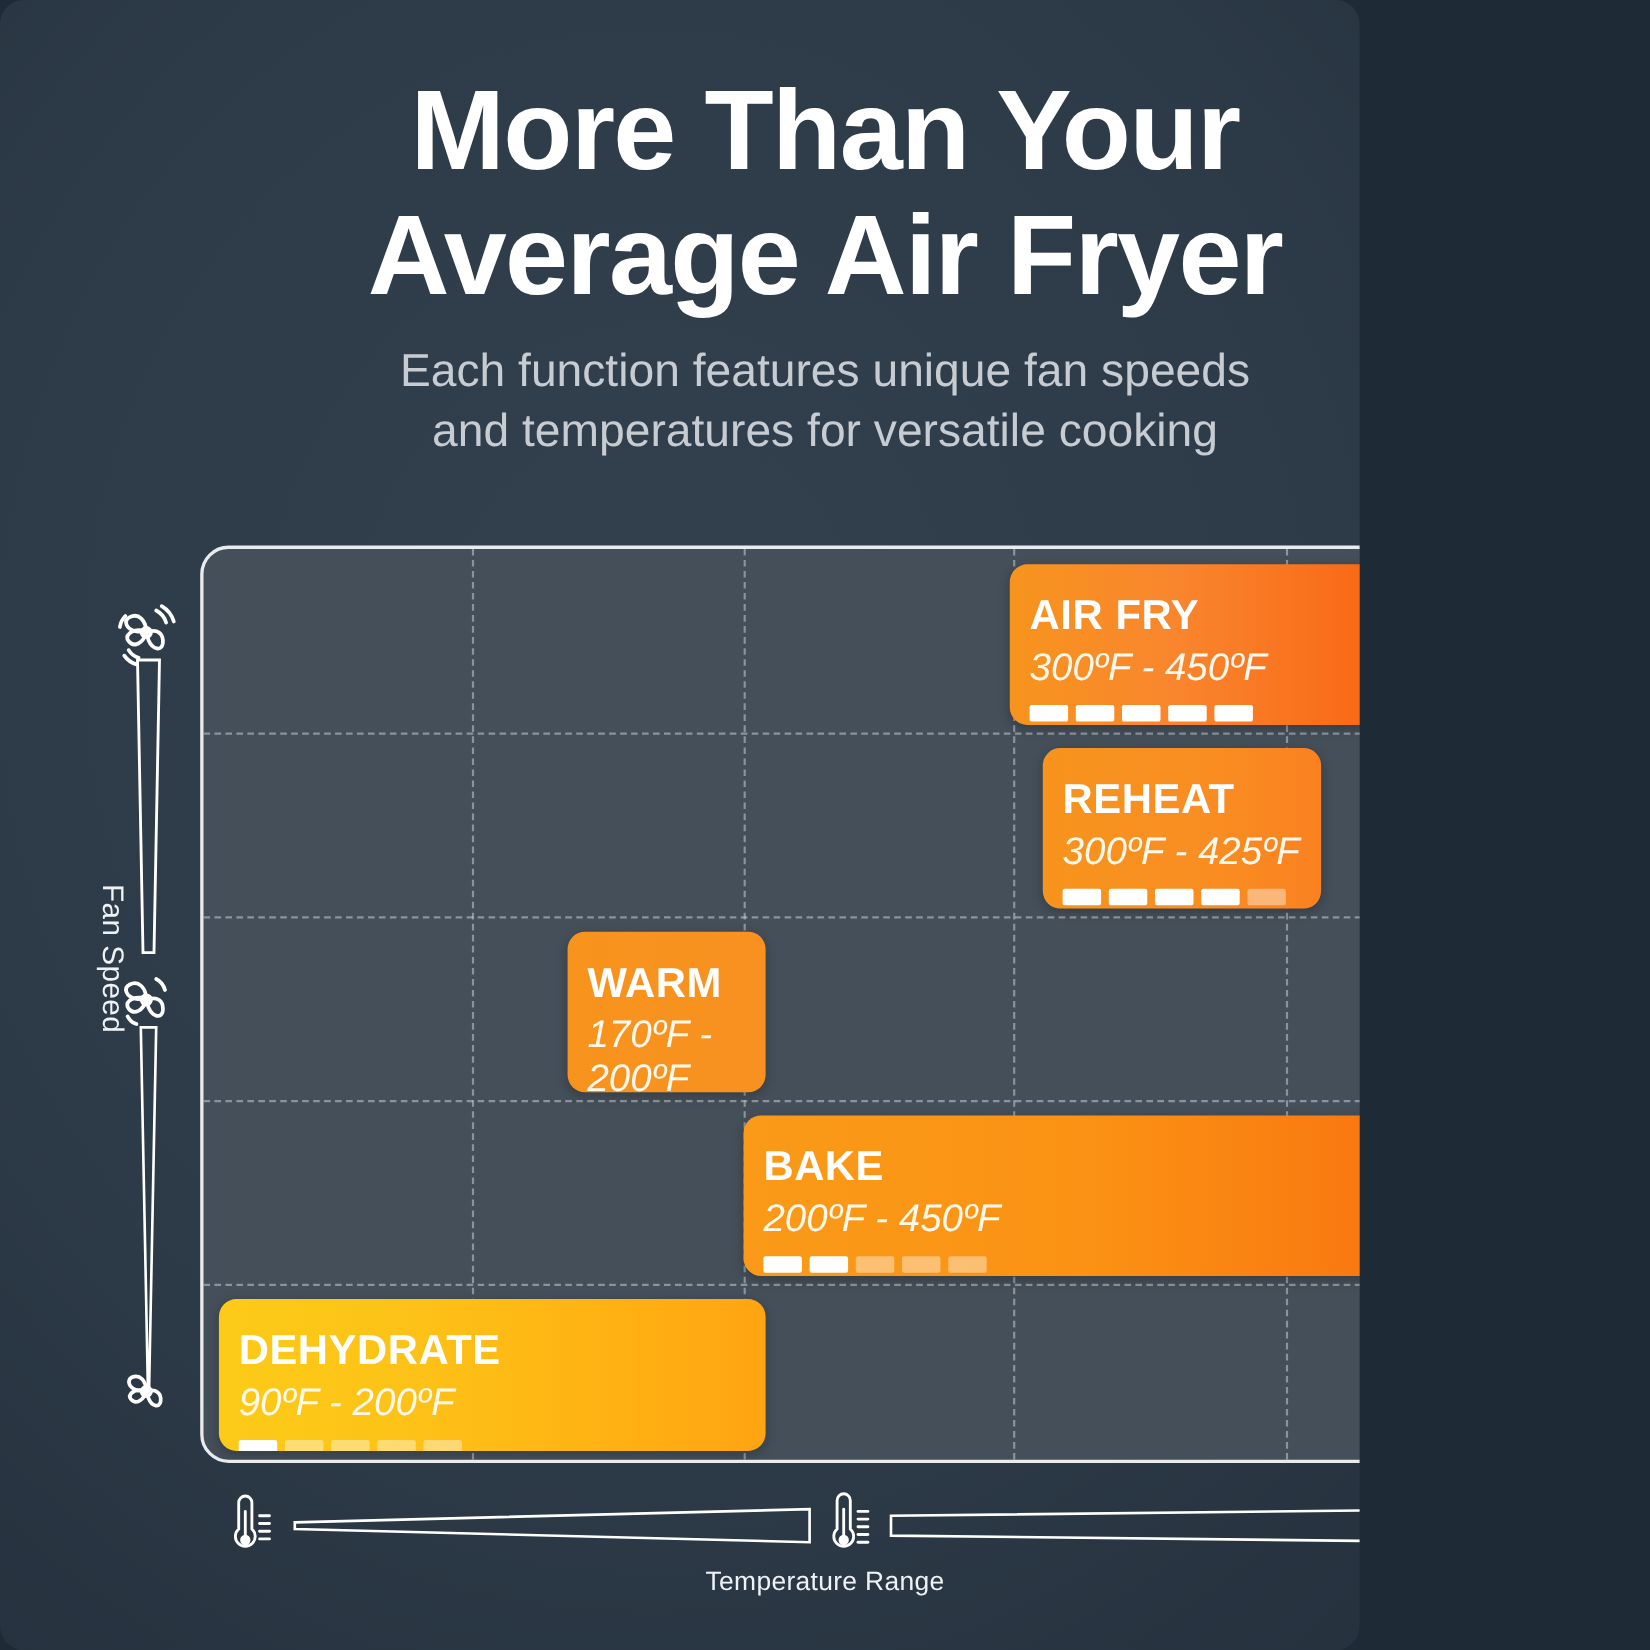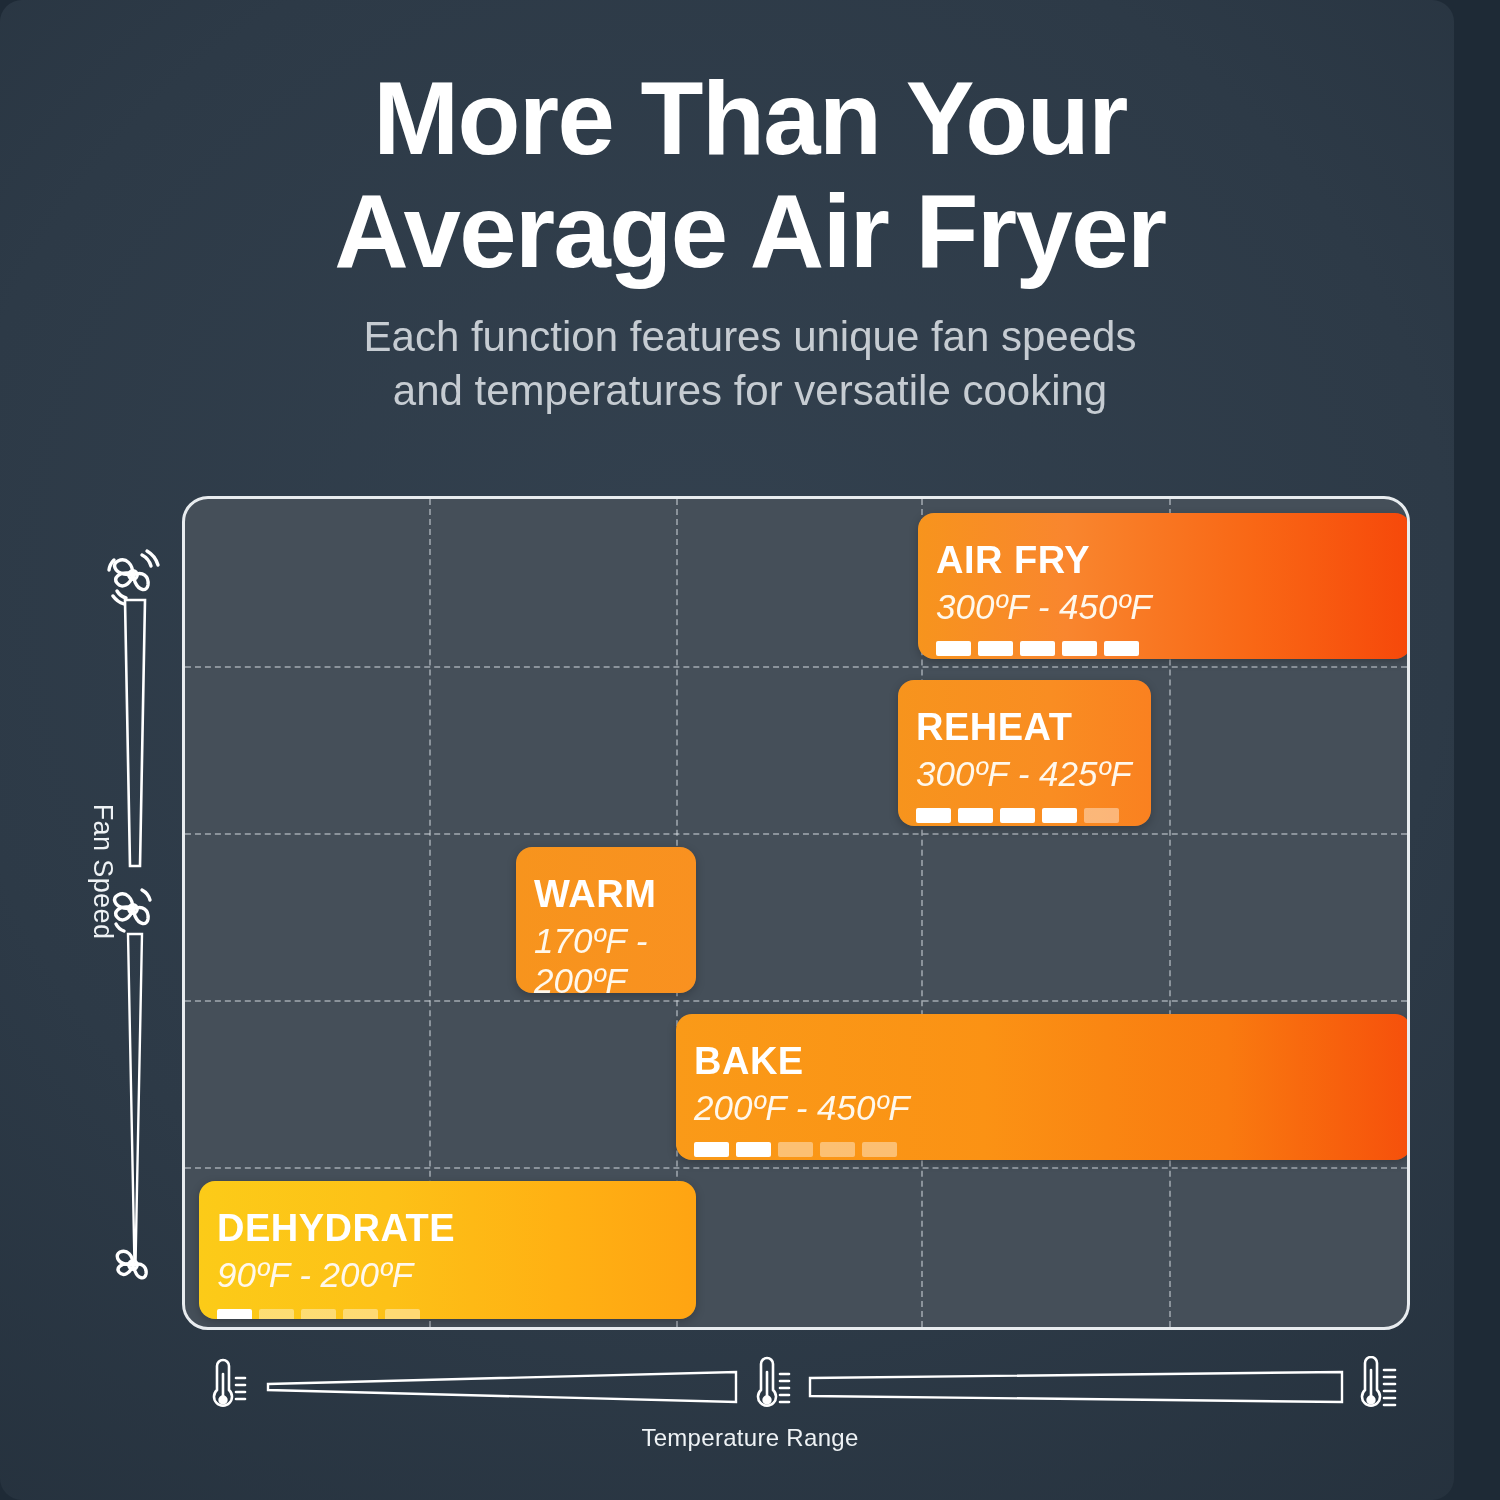--- a/index.html
+++ b/index.html
@@ -4,21 +4,21 @@
 <style>
   * { margin:0; padding:0; box-sizing:border-box; }
   html,body { width:1500px; height:1500px; }
   body {
     font-family:"Liberation Sans", sans-serif;
     background:#1e2a36;
   }
 
   #stage {
     position:relative;
-    width:1454px; height:1500px;
+    width:1236px; height:1500px;
     background:radial-gradient(ellipse 115% 105% at 48% 40%, #33414f 0%, #2d3a47 45%, #24303c 78%, #1d2833 100%);
     border-radius:22px;
     overflow:hidden;
   }
 
   
   #header { position:absolute; top:62px; left:0; width:1500px; text-align:center; }
   #title {
     color:#ffffff;
     font-size:103px;
@@ -190,21 +190,21 @@
       <div class="bar-range">300ºF - 450ºF</div>
       <div class="segs">
         <span class="seg on"></span>
         <span class="seg on"></span>
         <span class="seg on"></span>
         <span class="seg on"></span>
         <span class="seg on"></span>
       </div>
     </div>
 
-    <div class="bar" style="left:713px; top:181px; width:253px; height:146px;
+    <div class="bar" style="left:763px; top:181px; width:253px; height:146px;
                 background:linear-gradient(90deg,#f7941d 0%,#f98d22 60%,#fa8120 100%);">
       <div class="bar-name">REHEAT</div>
       <div class="bar-range">300ºF - 425ºF</div>
       <div class="segs">
         <span class="seg on"></span>
         <span class="seg on"></span>
         <span class="seg on"></span>
         <span class="seg on"></span>
         <span class="seg off"></span>
       </div>

